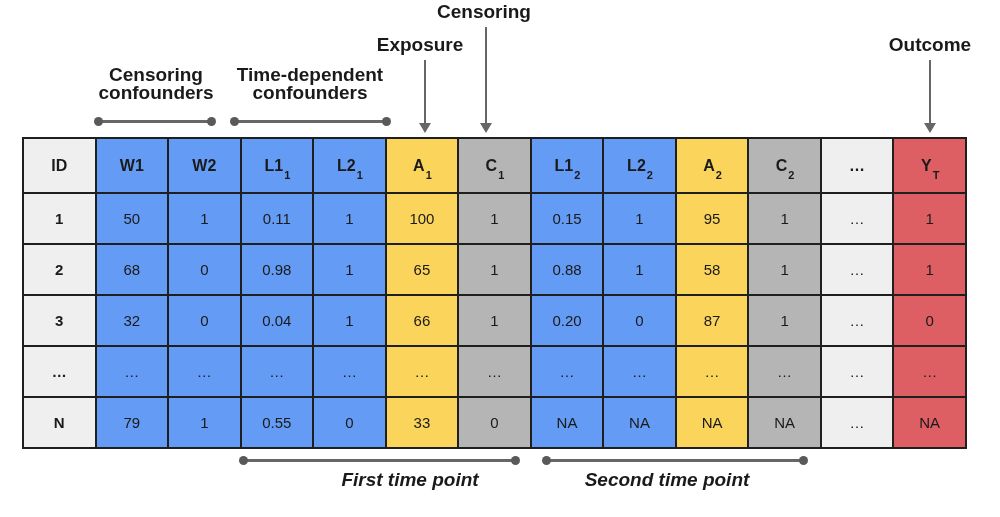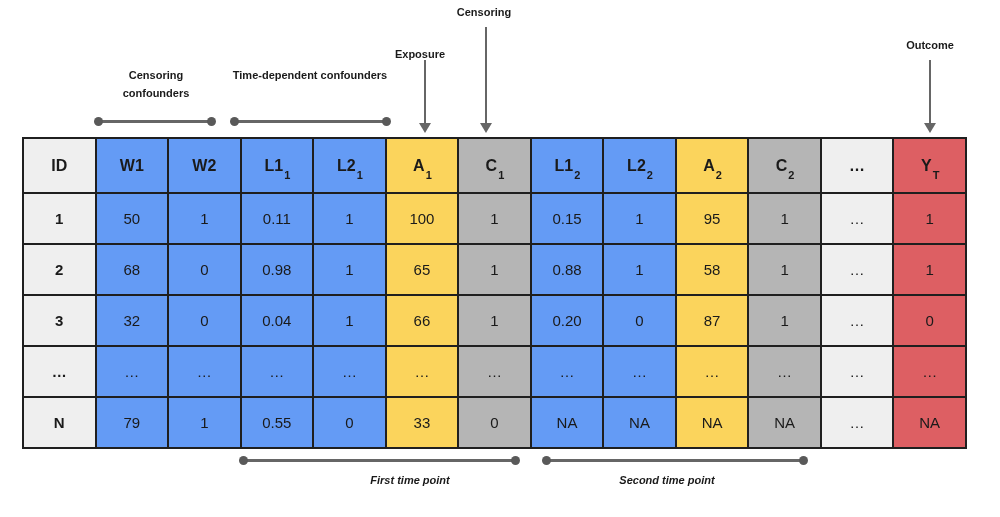--- a/index.html
+++ b/index.html
@@ -2,21 +2,21 @@
 <html style="--blue: #649bf5; --yellow: #fbd45c; --gray: #b5b5b5; --light: #efefef; --red: #dd5f63; --line: #666666;"><head>
 <meta charset="utf-8">
 <style>
   html,body { margin:0; padding:0; background:#ffffff; }
   .canvas {
     position:relative; width:1000px; height:517px;
     background:#ffffff; overflow:hidden;
     font-family:"Liberation Sans", sans-serif;
     color:#1a1a1a;
   }
-  .lbl { position:absolute; text-align:center; font-weight:bold; font-size:11px; line-height:18px; }
+  .lbl { position:absolute; text-align:center; font-weight:bold; font-size:19px; line-height:18px; }
   .lbl.italic { font-style:italic; }
 
   
   .arrow { position:absolute; width:2px; background:#666; }
   .arrow .head {
     position:absolute; bottom:-9px; left:-5px;
     width:0; height:0;
     border-left:6px solid transparent;
     border-right:6px solid transparent;
     border-top:10px solid #666;
@@ -50,21 +50,21 @@
   .bg-gray   { background:var(--gray); }
   .bg-light  { background:var(--light); }
   .bg-red    { background:var(--red); }
 </style>
 </head>
 <body>
 
 <div class="canvas">
 
   <div class="lbl" style="left:424px; top:3px;  width:120px;">Censoring</div>
-  <div class="lbl" style="left:360px; top:36px; width:120px;margin-top:9px;">Exposure</div>
+  <div class="lbl" style="left:360px; top:36px; width:120px;">Exposure</div>
   <div class="lbl" style="left:870px; top:36px; width:120px;">Outcome</div>
   <div class="lbl" style="left:96px;  top:66px; width:120px;">Censoring confounders</div>
   <div class="lbl" style="left:230px; top:66px; width:160px;text-align:center;">Time-dependent confounders</div>
 
   <div class="bracket" style="left:97px;  top:120px; width:116px;"></div>
   <div class="bracket" style="left:233px; top:120px; width:155px;"></div>
 
   <div class="arrow" style="left:424px; top:60px; height:64px;">
       <span class="head"></span>
     </div>

